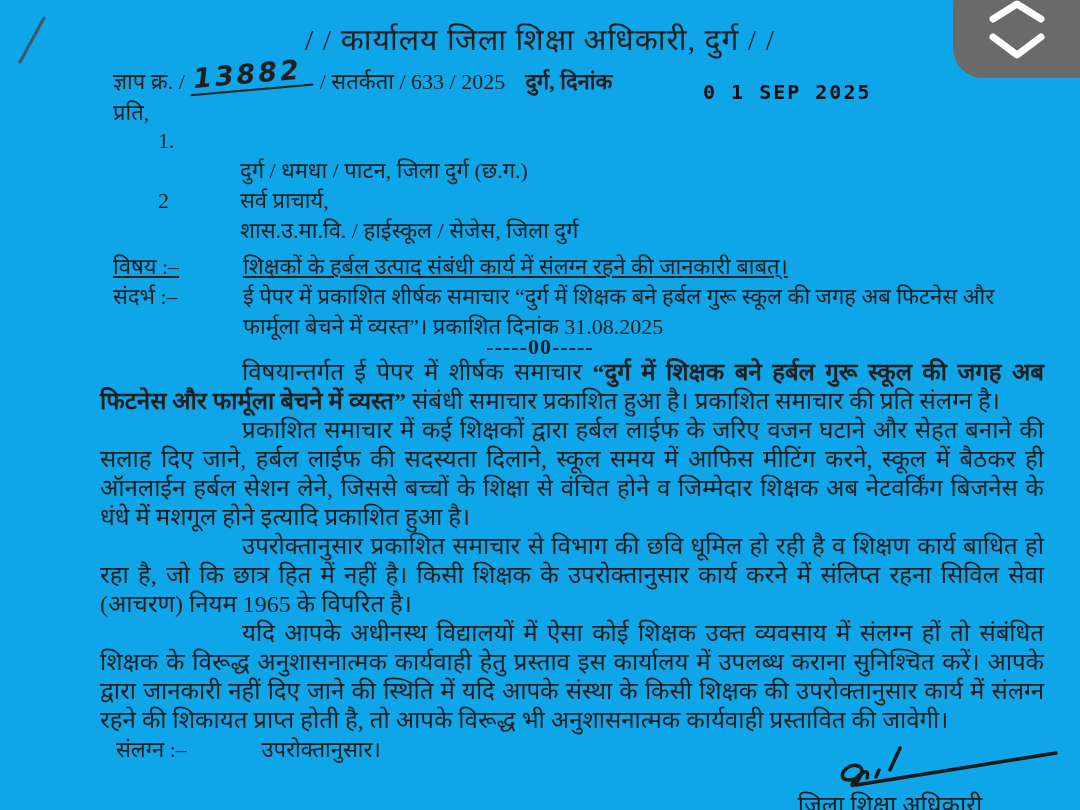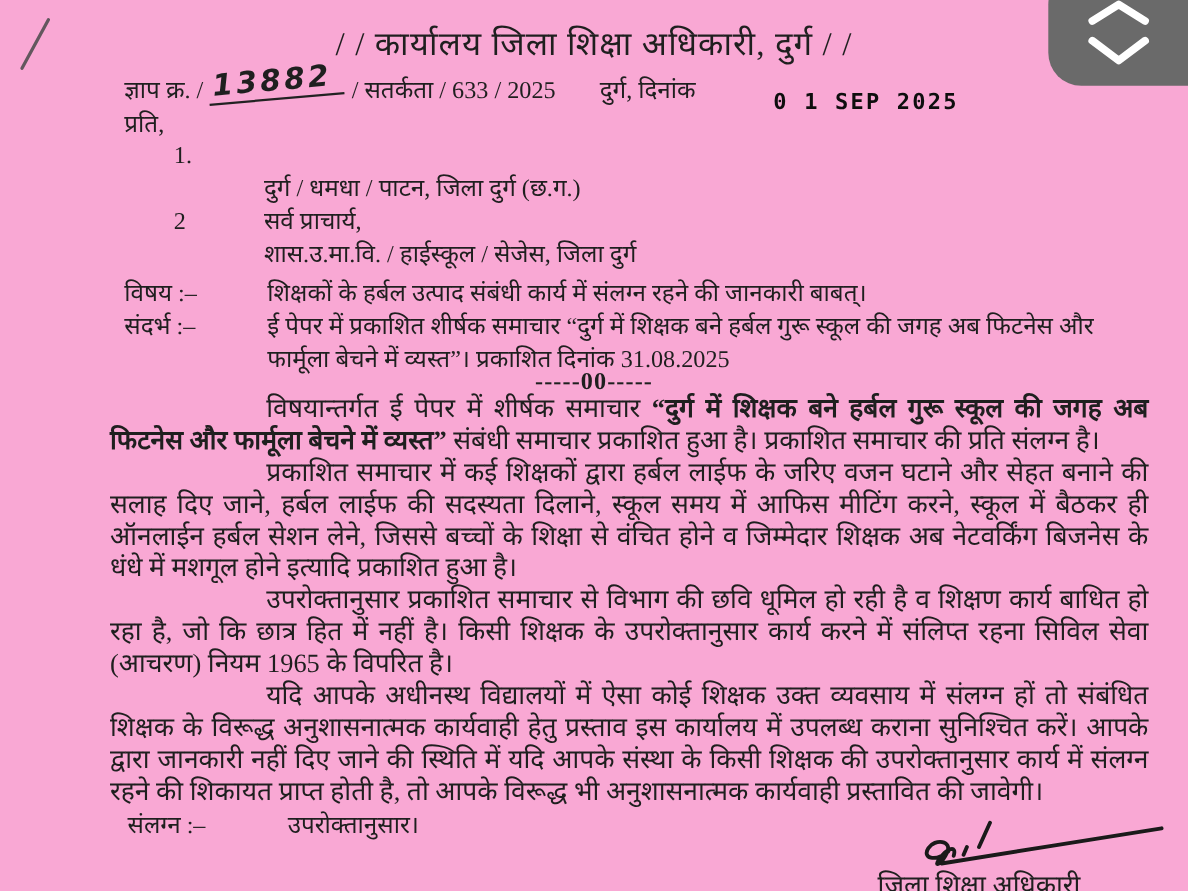--- a/index.html
+++ b/index.html
@@ -1,49 +1,49 @@
 <!DOCTYPE html>
 <html><head>
 <meta charset="utf-8">
 <style>
   html,body { margin:0; padding:0; background:#d9d9d9; }
   .page {
     position:relative; width:1080px; height:810px; margin:0 auto;
-    background:#f9a8d4; overflow:hidden;
+    background:#0ea5e9; overflow:hidden;
     font-family:"Liberation Serif","DejaVu Serif",serif;
     color:#1f1f1f;
   }
   .title {
     position:absolute; top:18px; left:0; width:100%;
     text-align:center; font-size:30px; letter-spacing:1px; white-space:nowrap;
   }
   .memo-row {
     position:absolute; left:113px; top:58px; font-size:22px;
     display:flex; align-items:flex-end; white-space:nowrap;
   }
   .memo-number {
     font-family:"DejaVu Sans","Liberation Sans",sans-serif;
     font-style:italic; font-weight:bold; font-size:27px; letter-spacing:3px;
     transform:rotate(-5deg); border-bottom:2px solid #222;
     padding:0 10px 0 4px; margin:0 8px 4px 4px;
   }
-  .place-date { margin-left:40px; }
+  .place-date { margin-left:20px;font-weight:bold; }
   .stamp {
     position:absolute; left:703px; top:80px;
     font-family:"DejaVu Sans Mono","Liberation Mono",monospace;
     font-weight:bold; font-size:20px; letter-spacing:2px; color:#0e0e0e;
     white-space:nowrap;
   }
   .salutation { position:absolute; left:113px; top:96px; font-size:22px; }
   .recipients { position:absolute; left:158px; top:126px; font-size:22px; line-height:30px; }
   .recipient { display:flex; }
   .recipient .num { flex:0 0 82px; }
   .meta-row { position:absolute; left:113px; display:flex; font-size:22px; line-height:30px; }
   .meta-row .lbl { flex:0 0 130px; }
-  .row-subject { top:252px; }
+  .row-subject { top:252px;text-decoration:underline; }
   .row-ref { top:282px; }
   .row-ref .txt { width:800px; }
   .divider {
     position:absolute; top:334px; left:0; width:100%;
     text-align:center; font-size:22px; font-weight:bold; letter-spacing:1px;
   }
   .bodyflow {
     position:absolute; left:100px; top:358px; width:944px;
     font-size:24px; line-height:29px; text-align:justify;
   }

